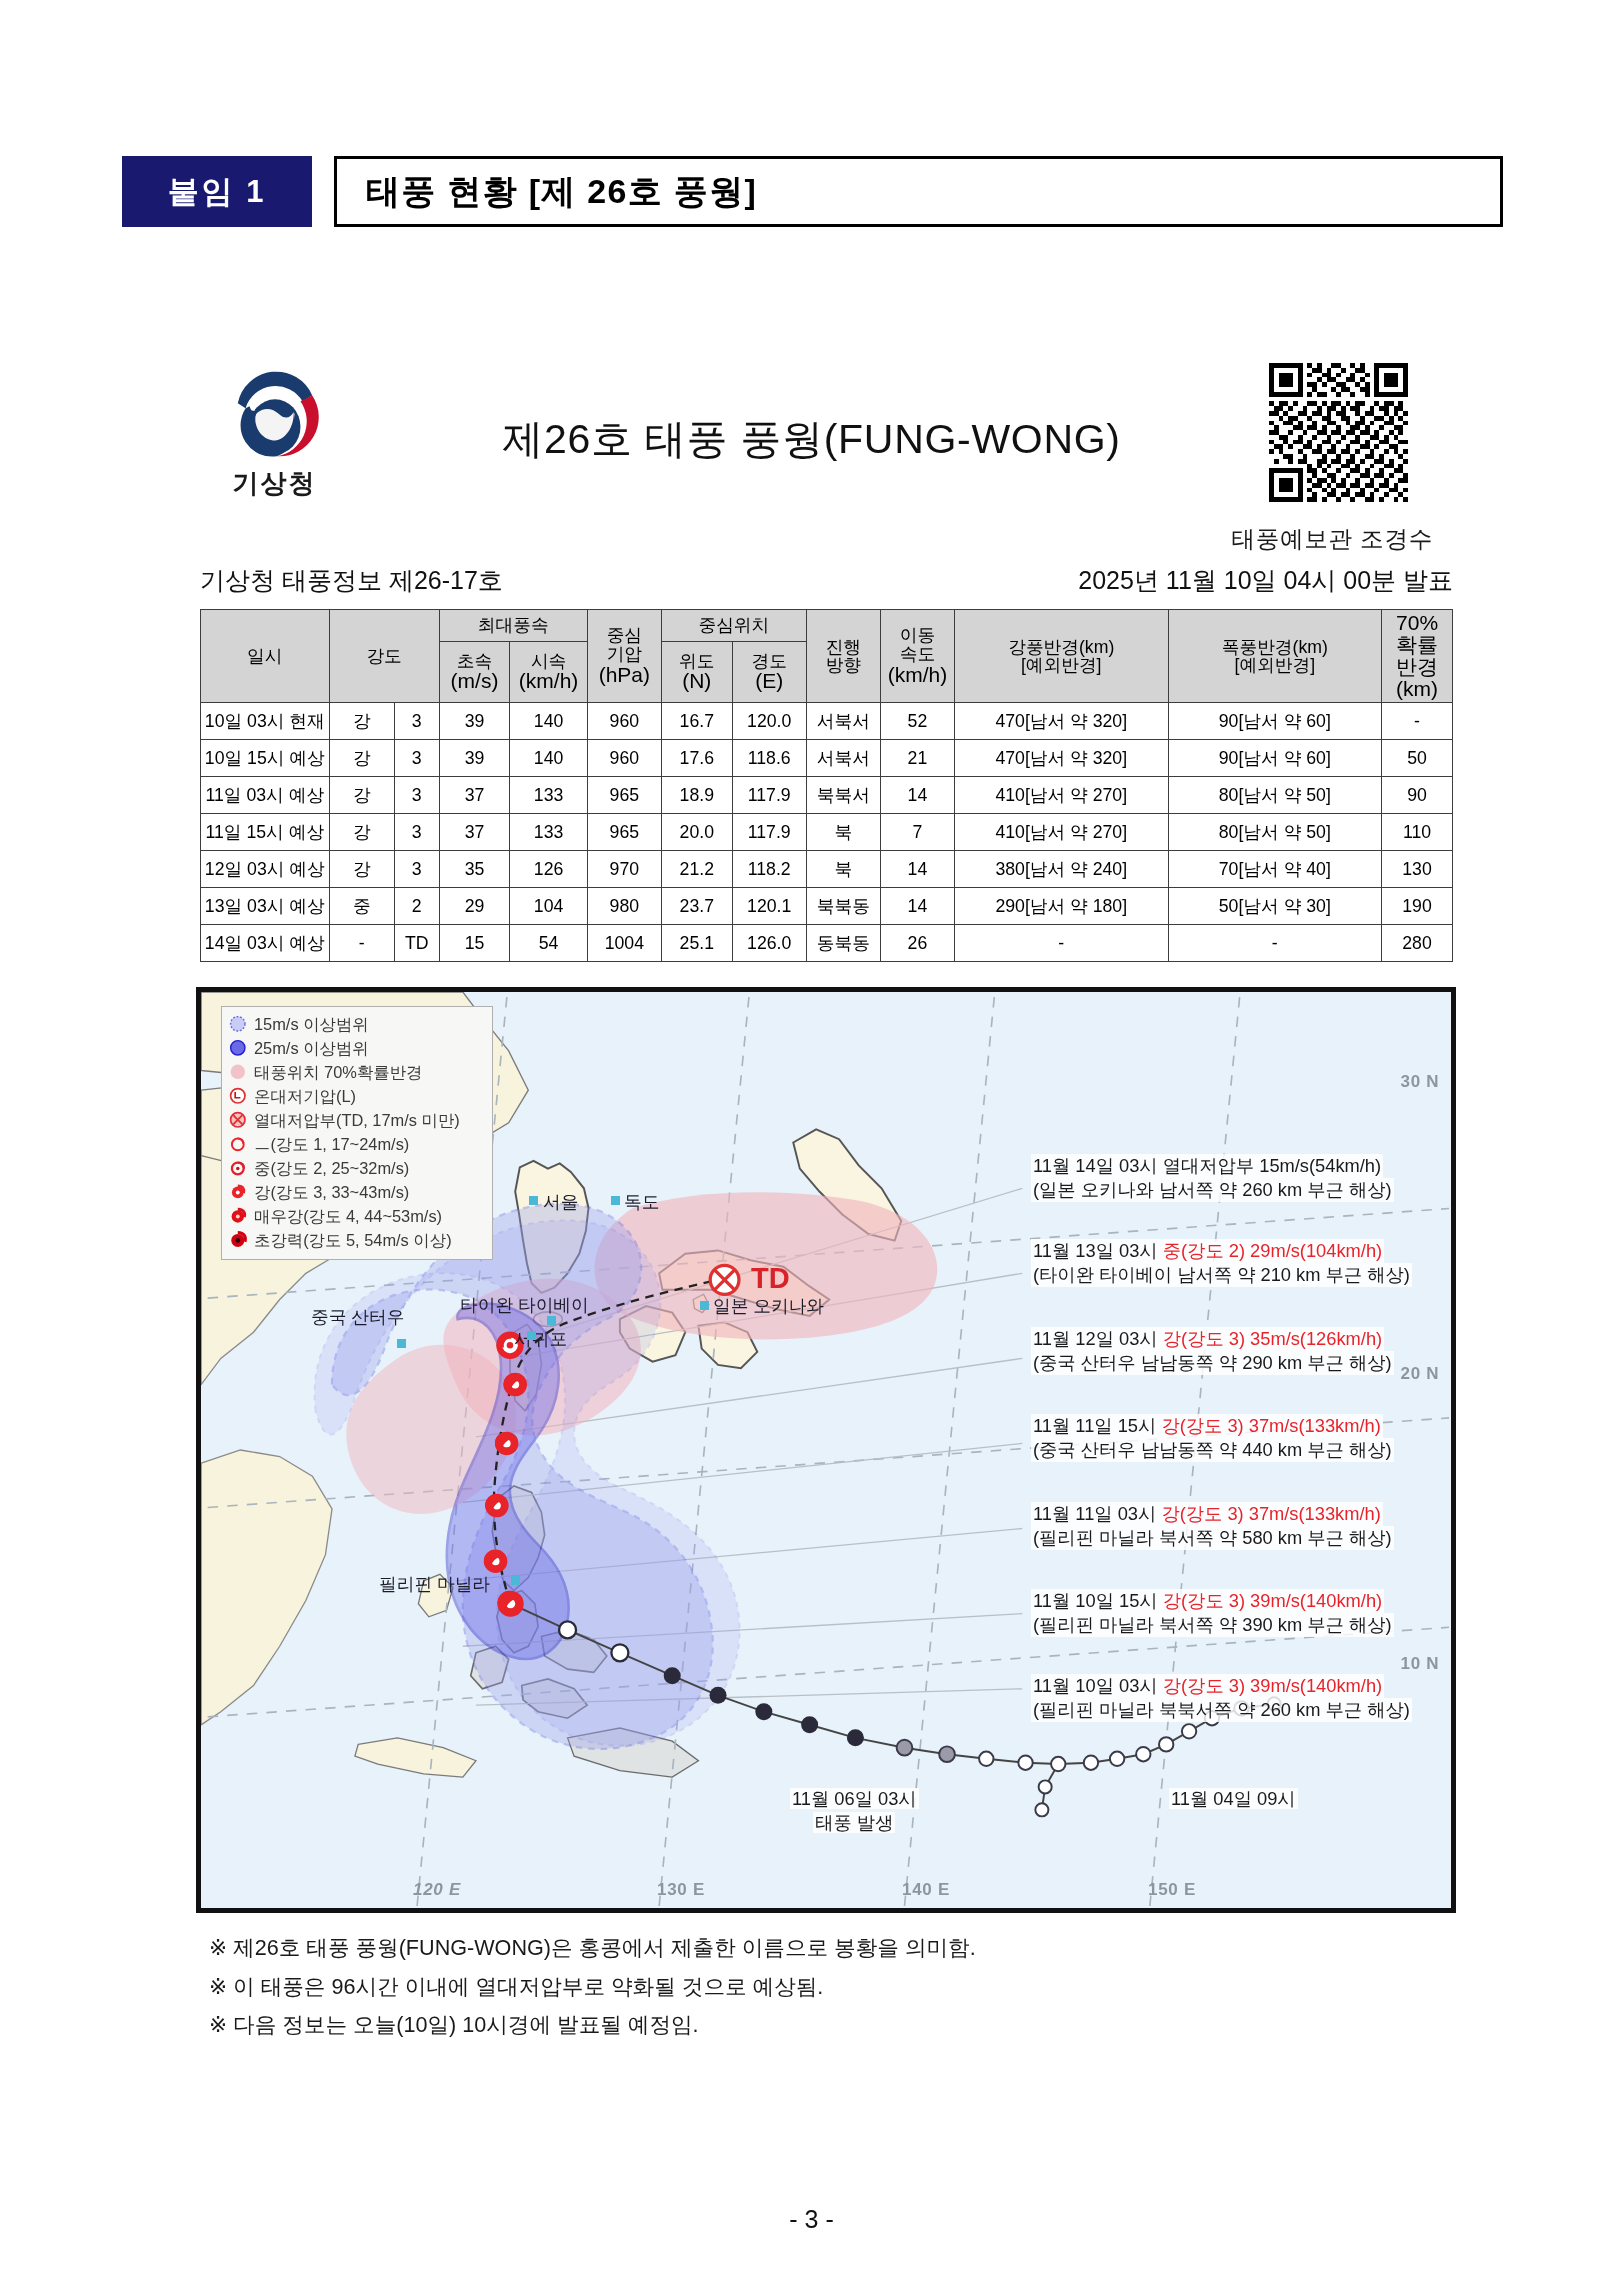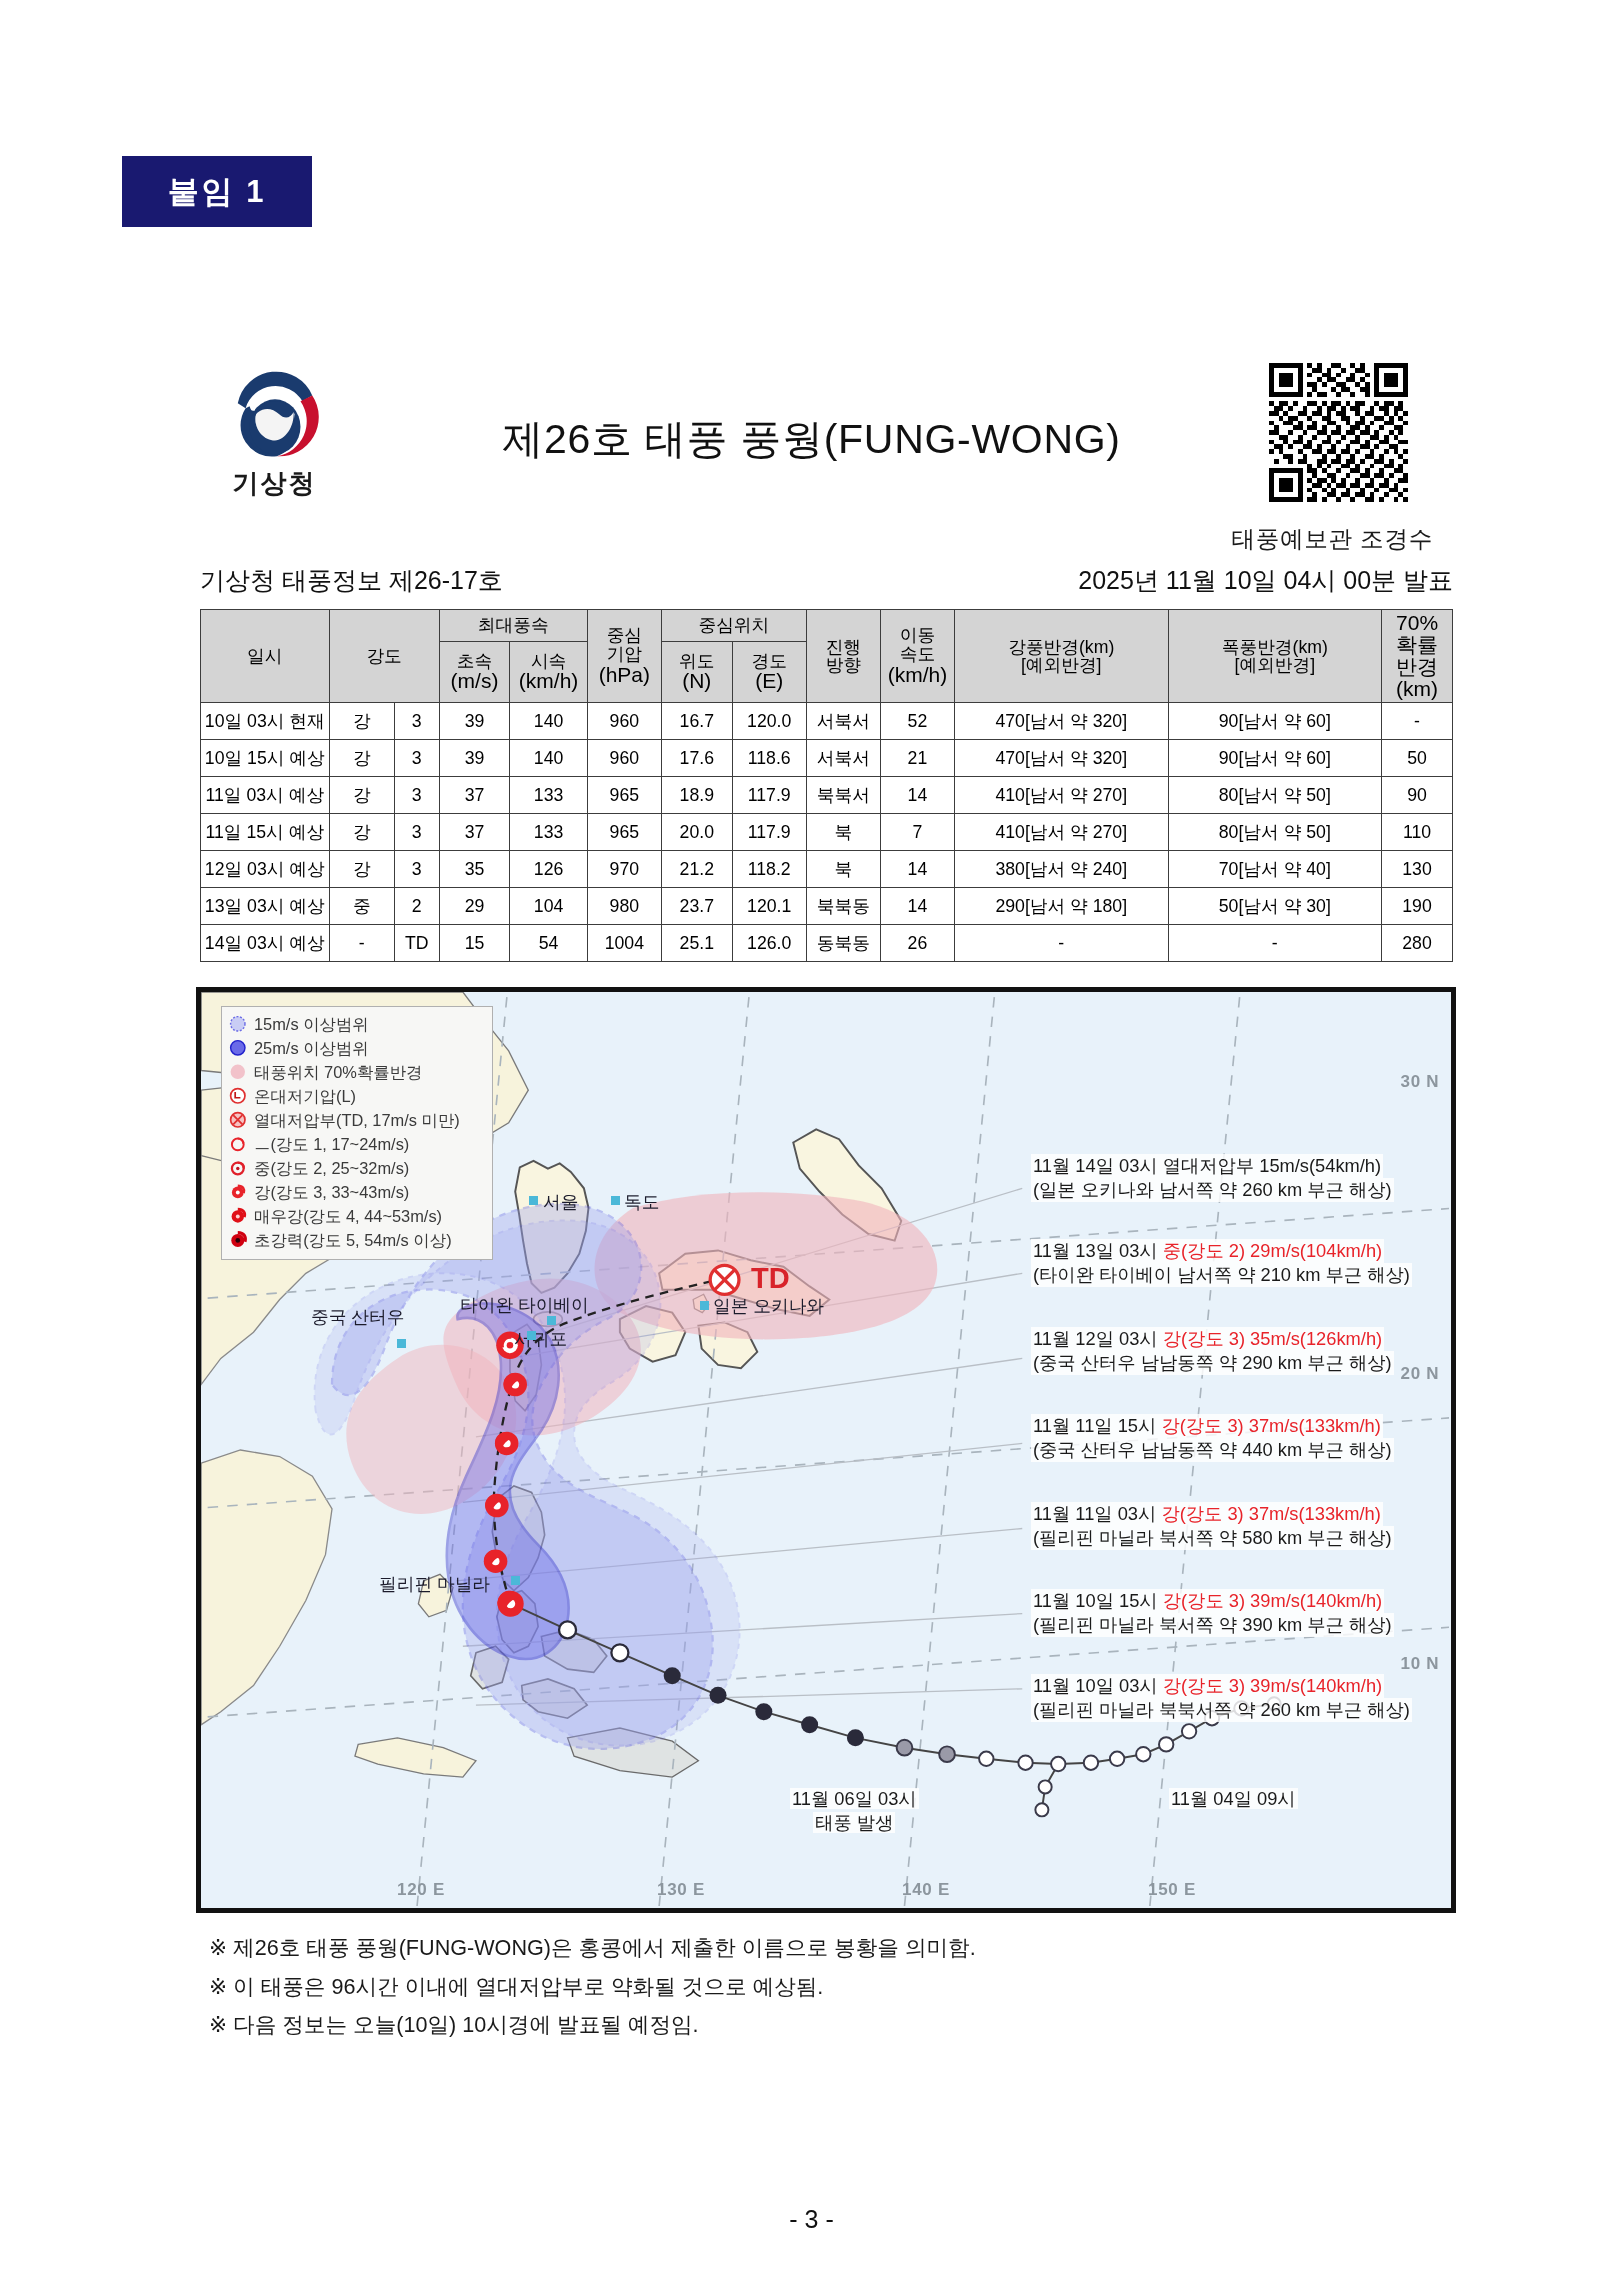--- a/index.html
+++ b/index.html
@@ -156,20 +156,23 @@
   .pagenum {
     position: absolute; left: 0; top: 2205px; width: 1623px;
     text-align: center; font-size: 25px; color: #111;
   }
 </style>
 </head>
 <body>
 
 <div class="attach-row">
   <div class="attach-tag">붙임 1</div>
+  <div class="attach-title-box">
+    <span>태풍 현황 [제 26호 풍웡]</span>
+  </div>
 </div>
 
 <div class="logo-wrap">
   <div class="logo-mark">
     <svg width="98" height="98" viewBox="0 0 100 100">
       <path d="M50 8 A42 42 0 0 1 92 50 A42 42 0 0 1 50 92 A42 42 0 0 1 8 50 A42 42 0 0 1 50 8 Z" fill="none"></path>
       <path d="M12 38 A40 40 0 0 1 88 30 L78 36 A32 32 0 0 0 20 43 Z" fill="#1a3b6e"></path>
       <path d="M88 30 A40 40 0 0 1 52 92 A36 36 0 0 0 76 36 Z" fill="#c8102e"></path>
       <path d="M20 43 A32 32 0 0 0 52 92 A34 34 0 0 0 74 62 A20 20 0 0 0 42 52 A16 16 0 0 1 24 41 Z" fill="#1a3b6e"></path>
       <path d="M22 46 A30 30 0 0 0 50 90 A30 30 0 0 0 72 60 A18 18 0 0 1 40 58 A14 14 0 0 0 22 46 Z" fill="#1a3b6e"></path>
@@ -865,21 +868,21 @@
               <path d="M15 4 C25 4 28 11 26 18" stroke="#d00010" stroke-width="4.8" fill="none"></path>
             </svg></span>
           <span>초강력(강도 5, 54m/s 이상)</span>
         </div>
       </div>
 
     <div class="lat-lab" style="right:11.8px; top:80px;">30 N</div>
     <div class="lat-lab" style="right:11.8px; top:372px;">20 N</div>
     <div class="lat-lab" style="right:11.8px; top:662px;">10 N</div>
 
-    <div class="lon-lab" style="left:196px; bottom:7.9px;">120 E</div>
+    <div class="lon-lab" style="left:212px; bottom:7.9px;font-style:italic;">120 E</div>
     <div class="lon-lab" style="left:456px; bottom:7.9px;">130 E</div>
     <div class="lon-lab" style="left:701px; bottom:7.9px;">140 E</div>
     <div class="lon-lab" style="left:947px; bottom:7.9px;">150 E</div>
 
     <div class="city-dot" style="left:328px; top:204px;"></div>
     <div class="city-lab" style="left:342px; top:198px;">서울</div>
 
     <div class="city-dot" style="left:410px; top:204px;"></div>
     <div class="city-lab" style="left:423px; top:198px;">독도</div>
 

